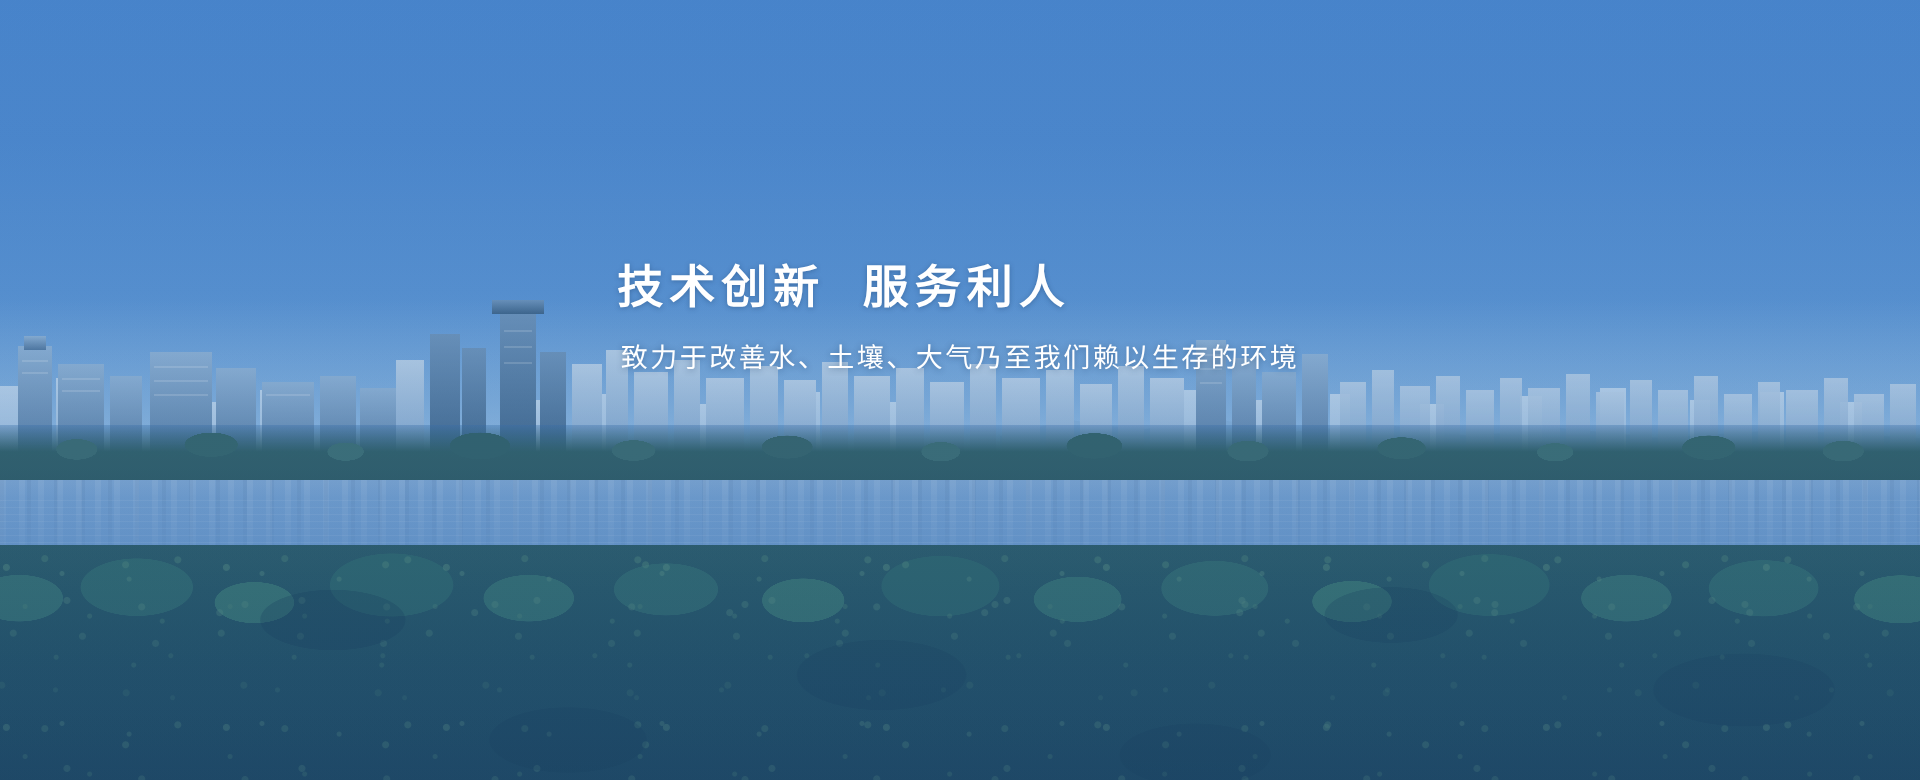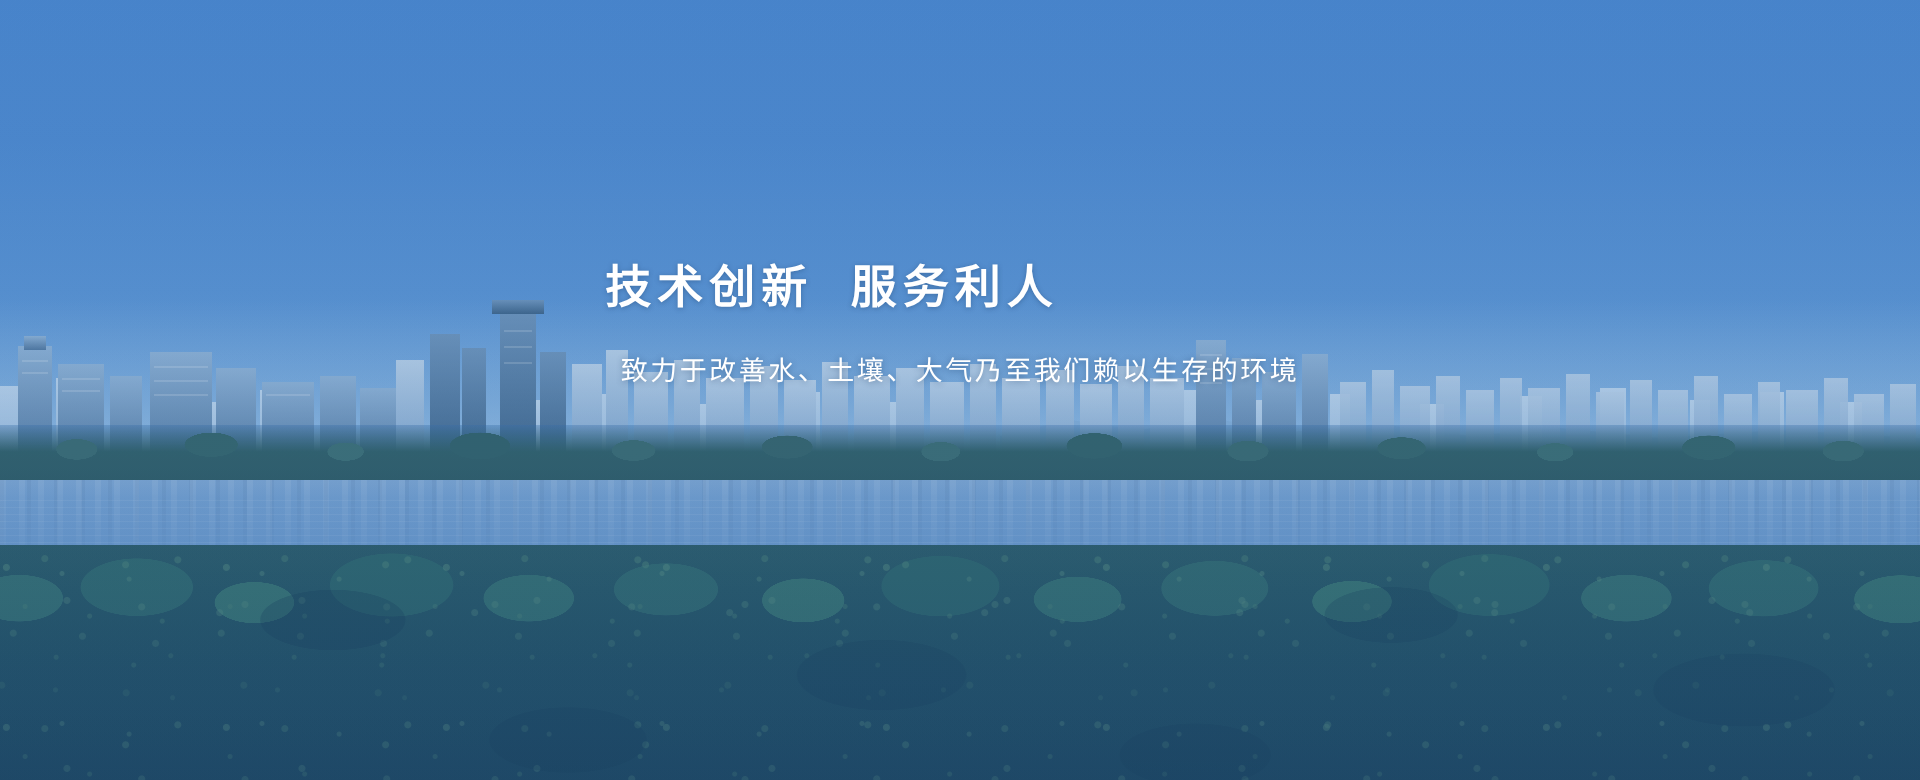--- a/index.html
+++ b/index.html
@@ -231,24 +231,25 @@
     left: 0; top: 262px;
     width: 1664px;
     text-align: center;
     color: #ffffff;
     font-size: 46px;
     font-weight: bold;
     letter-spacing: 6px;
     line-height: 1.1;
     text-shadow: 0 1px 5px rgba(20,52,92,.35);
     white-space: pre;
+    padding-left: 12px;
   }
   .subhead {
     position: absolute;
-    left: 0; top: 349px;
+    left: 0; top: 336px;
     width: 1920px;
     text-align: center;
     color: #ffffff;
     font-size: 27px;
     font-weight: normal;
     letter-spacing: 2.5px;
     text-shadow: 0 1px 6px rgba(20,52,92,.45);
   }
 
   

